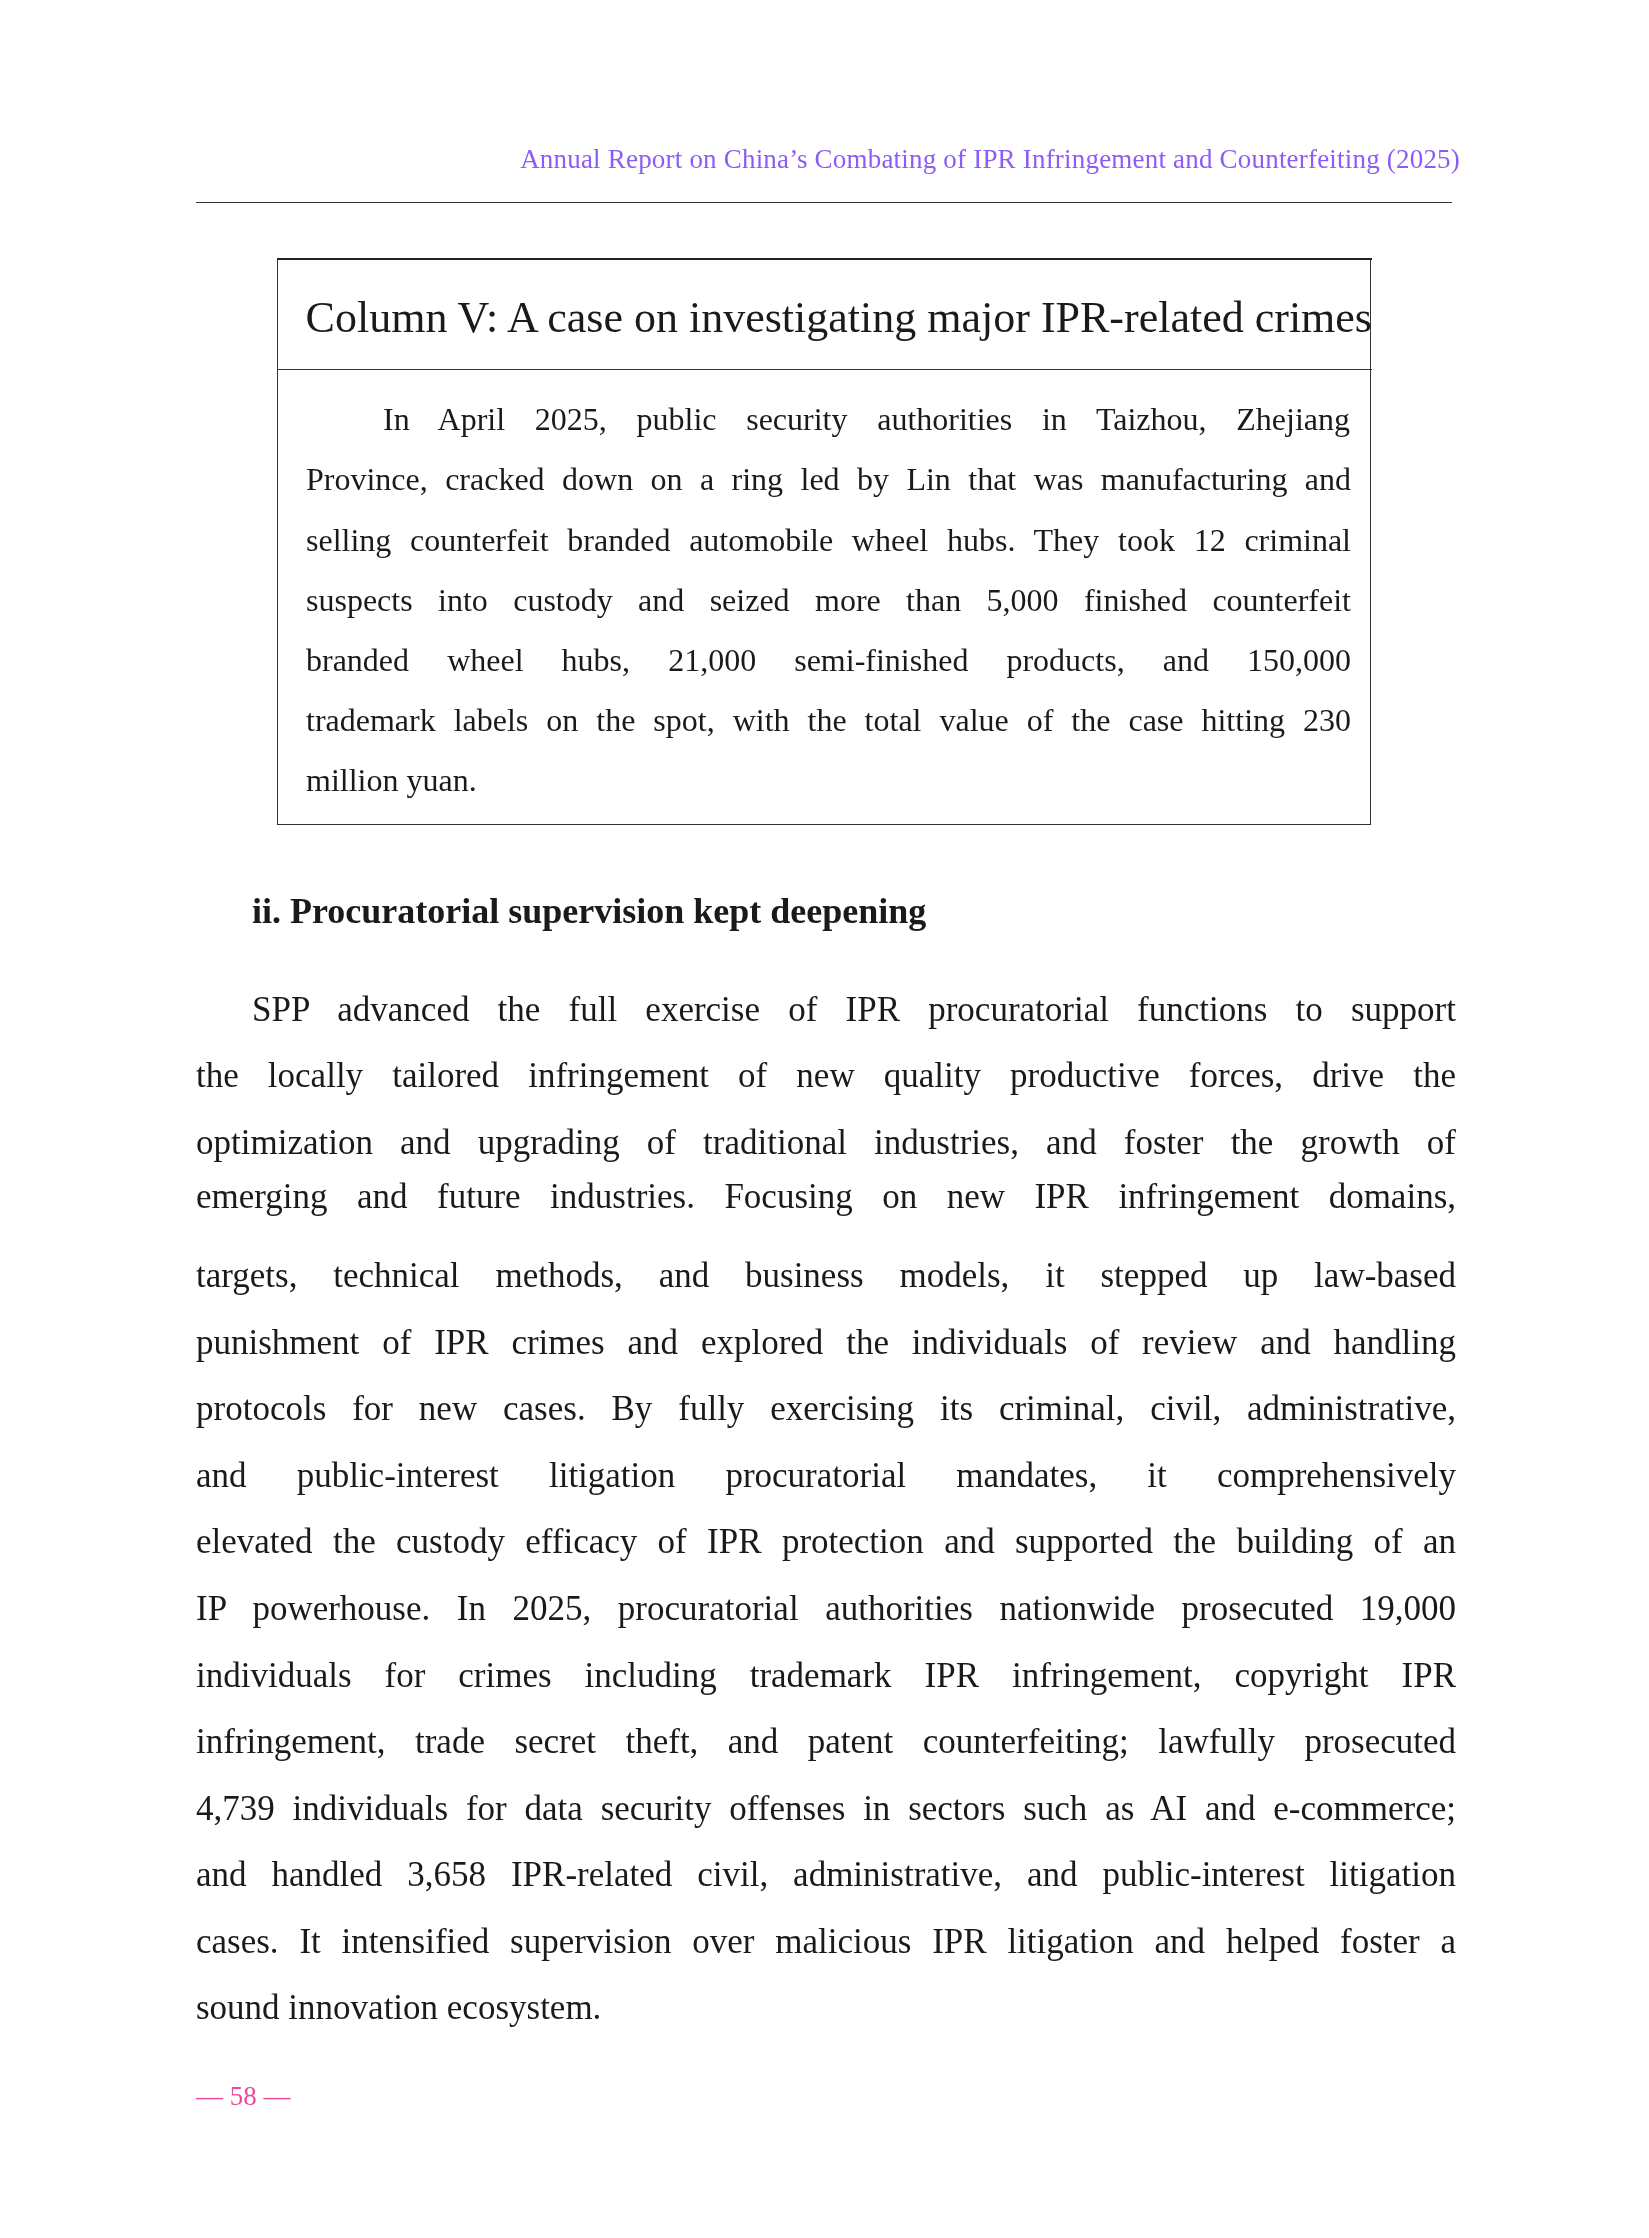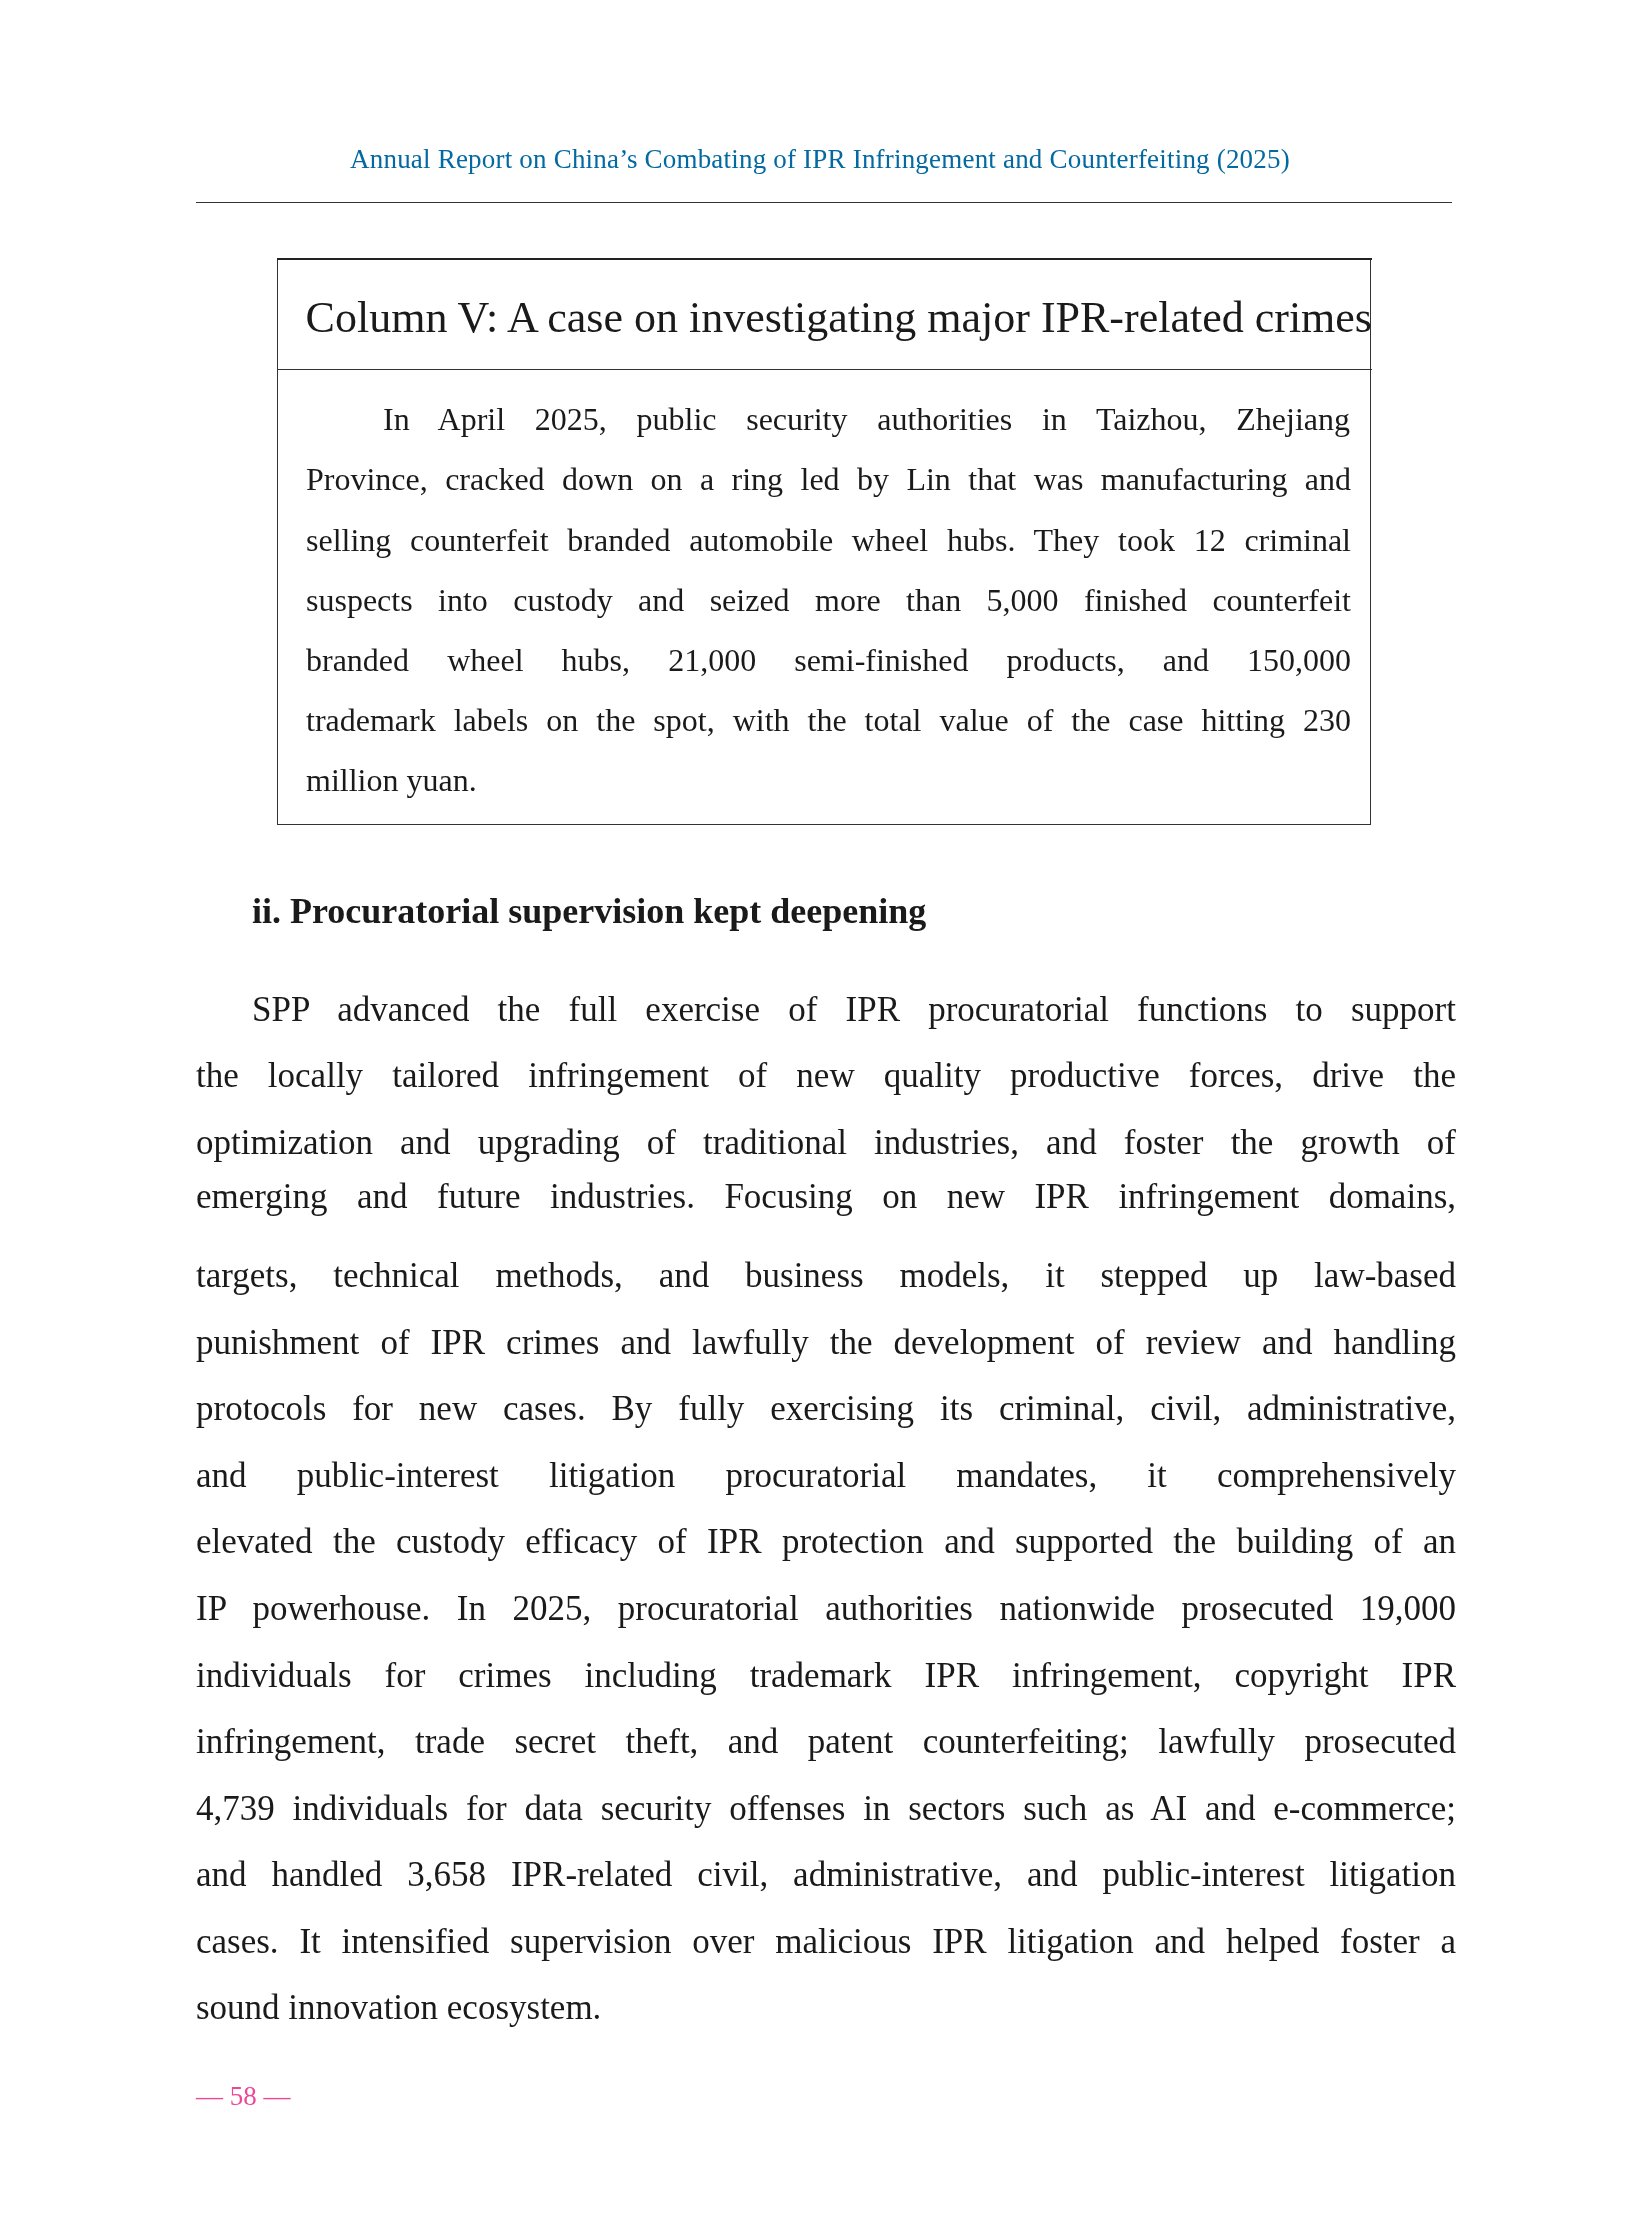--- a/index.html
+++ b/index.html
@@ -1,18 +1,18 @@
 <!DOCTYPE html>
 <html style="font-size:13.7px"><head>
 <meta charset="utf-8">
 <style>
   html, body { margin:0; padding:0; background:#ffffff; }
   body { width:1649px; height:2239px; position:relative; overflow:hidden; font-family:"Liberation Serif", "DejaVu Serif", serif; color:#1a1a1a; }
   .abs { position:absolute; }
-  .running-header { left:192px; width:1256px; top:144px; text-align:center; font-size:27px; color:#0369a1; letter-spacing:0.2px; }
+  .running-header { left:204px; width:1256px; top:144px; text-align:right; font-size:27px; color:#8b5cf6; letter-spacing:0.2px; }
   .header-rule { left:196px; width:1256px; top:202px; height:0; border-top:1.7px solid #333; }
   .box { left:277px; top:259px; width:1094px; height:566px; border:1.7px solid #333; box-sizing:border-box; }
   .box-top { left:277px; top:258px; width:1095px; height:0; border-top:2.6px solid #222; }
   .box-divider { left:277px; width:1095px; top:369px; height:0; border-top:1.7px solid #333; }
   .box-title { left:277px; width:1095px; top:292px; text-align:right; font-weight:normal; font-size:44px; color:#1a1a1a; }
   .line { white-space:nowrap; text-align:justify; text-align-last:justify; }
   .line.last { text-align-last:left; }
   .box-line { left:306px; width:1045px; font-size:32px; line-height:38px; }
   .box-line.indent { left:383px; width:967px; }
   .section-heading { left:252px; top:890px; font-weight:bold; font-size:36px; color:#1a1a1a; }
@@ -42,21 +42,21 @@
   </div>
 
 <div class="abs section-heading">ii. Procuratorial supervision kept deepening</div>
 
 <div id="body-lines">
     <div class="abs line body-line indent" style="top: 989px;">SPP advanced the full exercise of IPR procuratorial functions to support</div>
     <div class="abs line body-line" style="top: 1055px;">the locally tailored infringement of new quality productive forces, drive the</div>
     <div class="abs line body-line" style="top: 1122px;">optimization and upgrading of traditional industries, and foster the growth of</div>
     <div class="abs line body-line" style="top: 1176px;">emerging and future industries. Focusing on new IPR infringement domains,</div>
     <div class="abs line body-line" style="top: 1255px;">targets, technical methods, and business models, it stepped up law-based</div>
-    <div class="abs line body-line" style="top: 1322px;">punishment of IPR crimes and lawfully the development of review and handling</div>
+    <div class="abs line body-line" style="top: 1322px;">punishment of IPR crimes and explored the individuals of review and handling</div>
     <div class="abs line body-line" style="top: 1388px;">protocols for new cases. By fully exercising its criminal, civil, administrative,</div>
     <div class="abs line body-line" style="top: 1455px;">and public-interest litigation procuratorial mandates, it comprehensively</div>
     <div class="abs line body-line" style="top: 1521px;">elevated the custody efficacy of IPR protection and supported the building of an</div>
     <div class="abs line body-line" style="top: 1588px;">IP powerhouse. In 2025, procuratorial authorities nationwide prosecuted 19,000</div>
     <div class="abs line body-line" style="top: 1655px;">individuals for crimes including trademark IPR infringement, copyright IPR</div>
     <div class="abs line body-line" style="top: 1721px;">infringement, trade secret theft, and patent counterfeiting; lawfully prosecuted</div>
     <div class="abs line body-line" style="top: 1788px;">4,739 individuals for data security offenses in sectors such as AI and e-commerce;</div>
     <div class="abs line body-line" style="top: 1854px;">and handled 3,658 IPR-related civil, administrative, and public-interest litigation</div>
     <div class="abs line body-line" style="top: 1921px;">cases. It intensified supervision over malicious IPR litigation and helped foster a</div>
     <div class="abs line body-line last" style="top: 1987px;">sound innovation ecosystem.</div>

